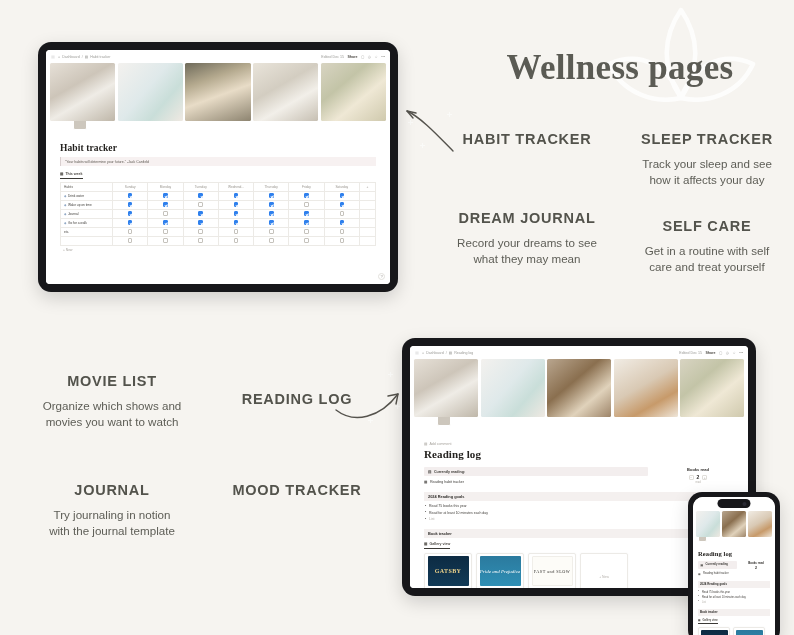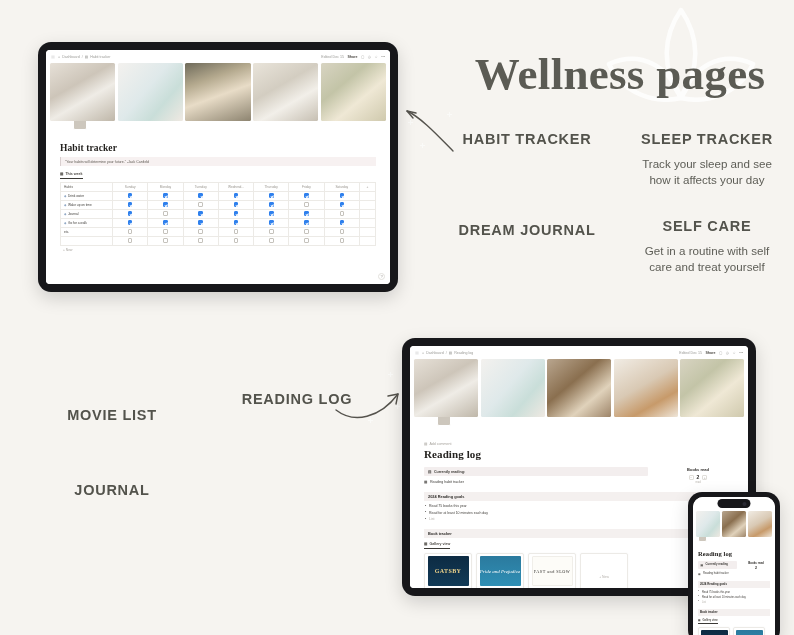--- a/index.html
+++ b/index.html
@@ -15,37 +15,37 @@
 
   
   .sparkle{position:absolute;width:5px;height:5px;pointer-events:none;opacity:.55}
   .sparkle:before,.sparkle:after{content:"";position:absolute;background:#fff;}
   .sparkle:before{left:2px;top:0;width:1px;height:5px}
   .sparkle:after{left:0;top:2px;width:5px;height:1px}
 
   
   .headline{
     position:absolute;left:470px;top:48px;width:300px;text-align:center;
-    font-family:"Liberation Serif",serif;font-weight:700;font-size:45px;
+    font-family:"Liberation Serif",serif;font-weight:700;font-size:35px;
     letter-spacing:.3px;color:#5b5b54;white-space:nowrap;
   }
 
   
   .feat{position:absolute;text-align:center;width:180px}
   .feat .ttl{
     font-size:14.5px;font-weight:700;letter-spacing:.75px;
     color:#53534c;margin-bottom:9px;white-space:nowrap;
   }
   .feat .desc{font-size:11.6px;line-height:1.42;color:#5d5d56}
 
   #f-habit{left:437px;top:131px}
   #f-sleep{left:617px;top:131px}
-  #f-dream{left:437px;top:222px}
+  #f-dream{left:437px;top:210px}
   #f-self {left:617px;top:218px}
-  #f-movie{left:22px;top:407px}
+  #f-movie{left:22px;top:373px}
   #f-read {left:207px;top:391px}
   #f-journal{left:22px;top:482px}
   #f-mood {left:207px;top:482px}
 
   
   .arrow{position:absolute;pointer-events:none}
   #arrow-habit{left:396px;top:96px;width:78px;height:58px}
   #arrow-read{left:332px;top:386px;width:76px;height:46px}
 
   
@@ -176,35 +176,39 @@
 
 <div class="feat" id="f-habit">
   <div class="ttl">HABIT TRACKER</div>
 </div>
 <div class="feat" id="f-sleep">
   <div class="ttl">SLEEP TRACKER</div>
   <div class="desc">Track your sleep and see<br>how it affects your day</div>
 </div>
 <div class="feat" id="f-dream">
   <div class="ttl">DREAM JOURNAL</div>
+  <div class="desc">Record your dreams to see<br>what they may mean</div>
 </div>
 <div class="feat" id="f-self">
   <div class="ttl">SELF CARE</div>
   <div class="desc">Get in a routine with self<br>care and treat yourself</div>
 </div>
 <div class="feat" id="f-movie">
   <div class="ttl">MOVIE LIST</div>
+  <div class="desc">Organize which shows and<br>movies you want to watch</div>
 </div>
 <div class="feat" id="f-read">
   <div class="ttl">READING LOG</div>
 </div>
 <div class="feat" id="f-journal">
   <div class="ttl">JOURNAL</div>
+  <div class="desc">Try journaling in notion<br>with the journal template</div>
 </div>
 <div class="feat" id="f-mood">
+  <div class="ttl">MOOD TRACKER</div>
 </div>
 
 <div class="frame" id="tablet1">
   <div class="screen" style="display:flex;flex-direction:column">
 
     <div class="nbar">
       <span class="ic">
         <svg viewBox="0 0 10 10" width="4" height="4">
             <g stroke="#9b9b97" stroke-width="1">
               <line x1="1" y1="2.5" x2="9" y2="2.5"></line>

